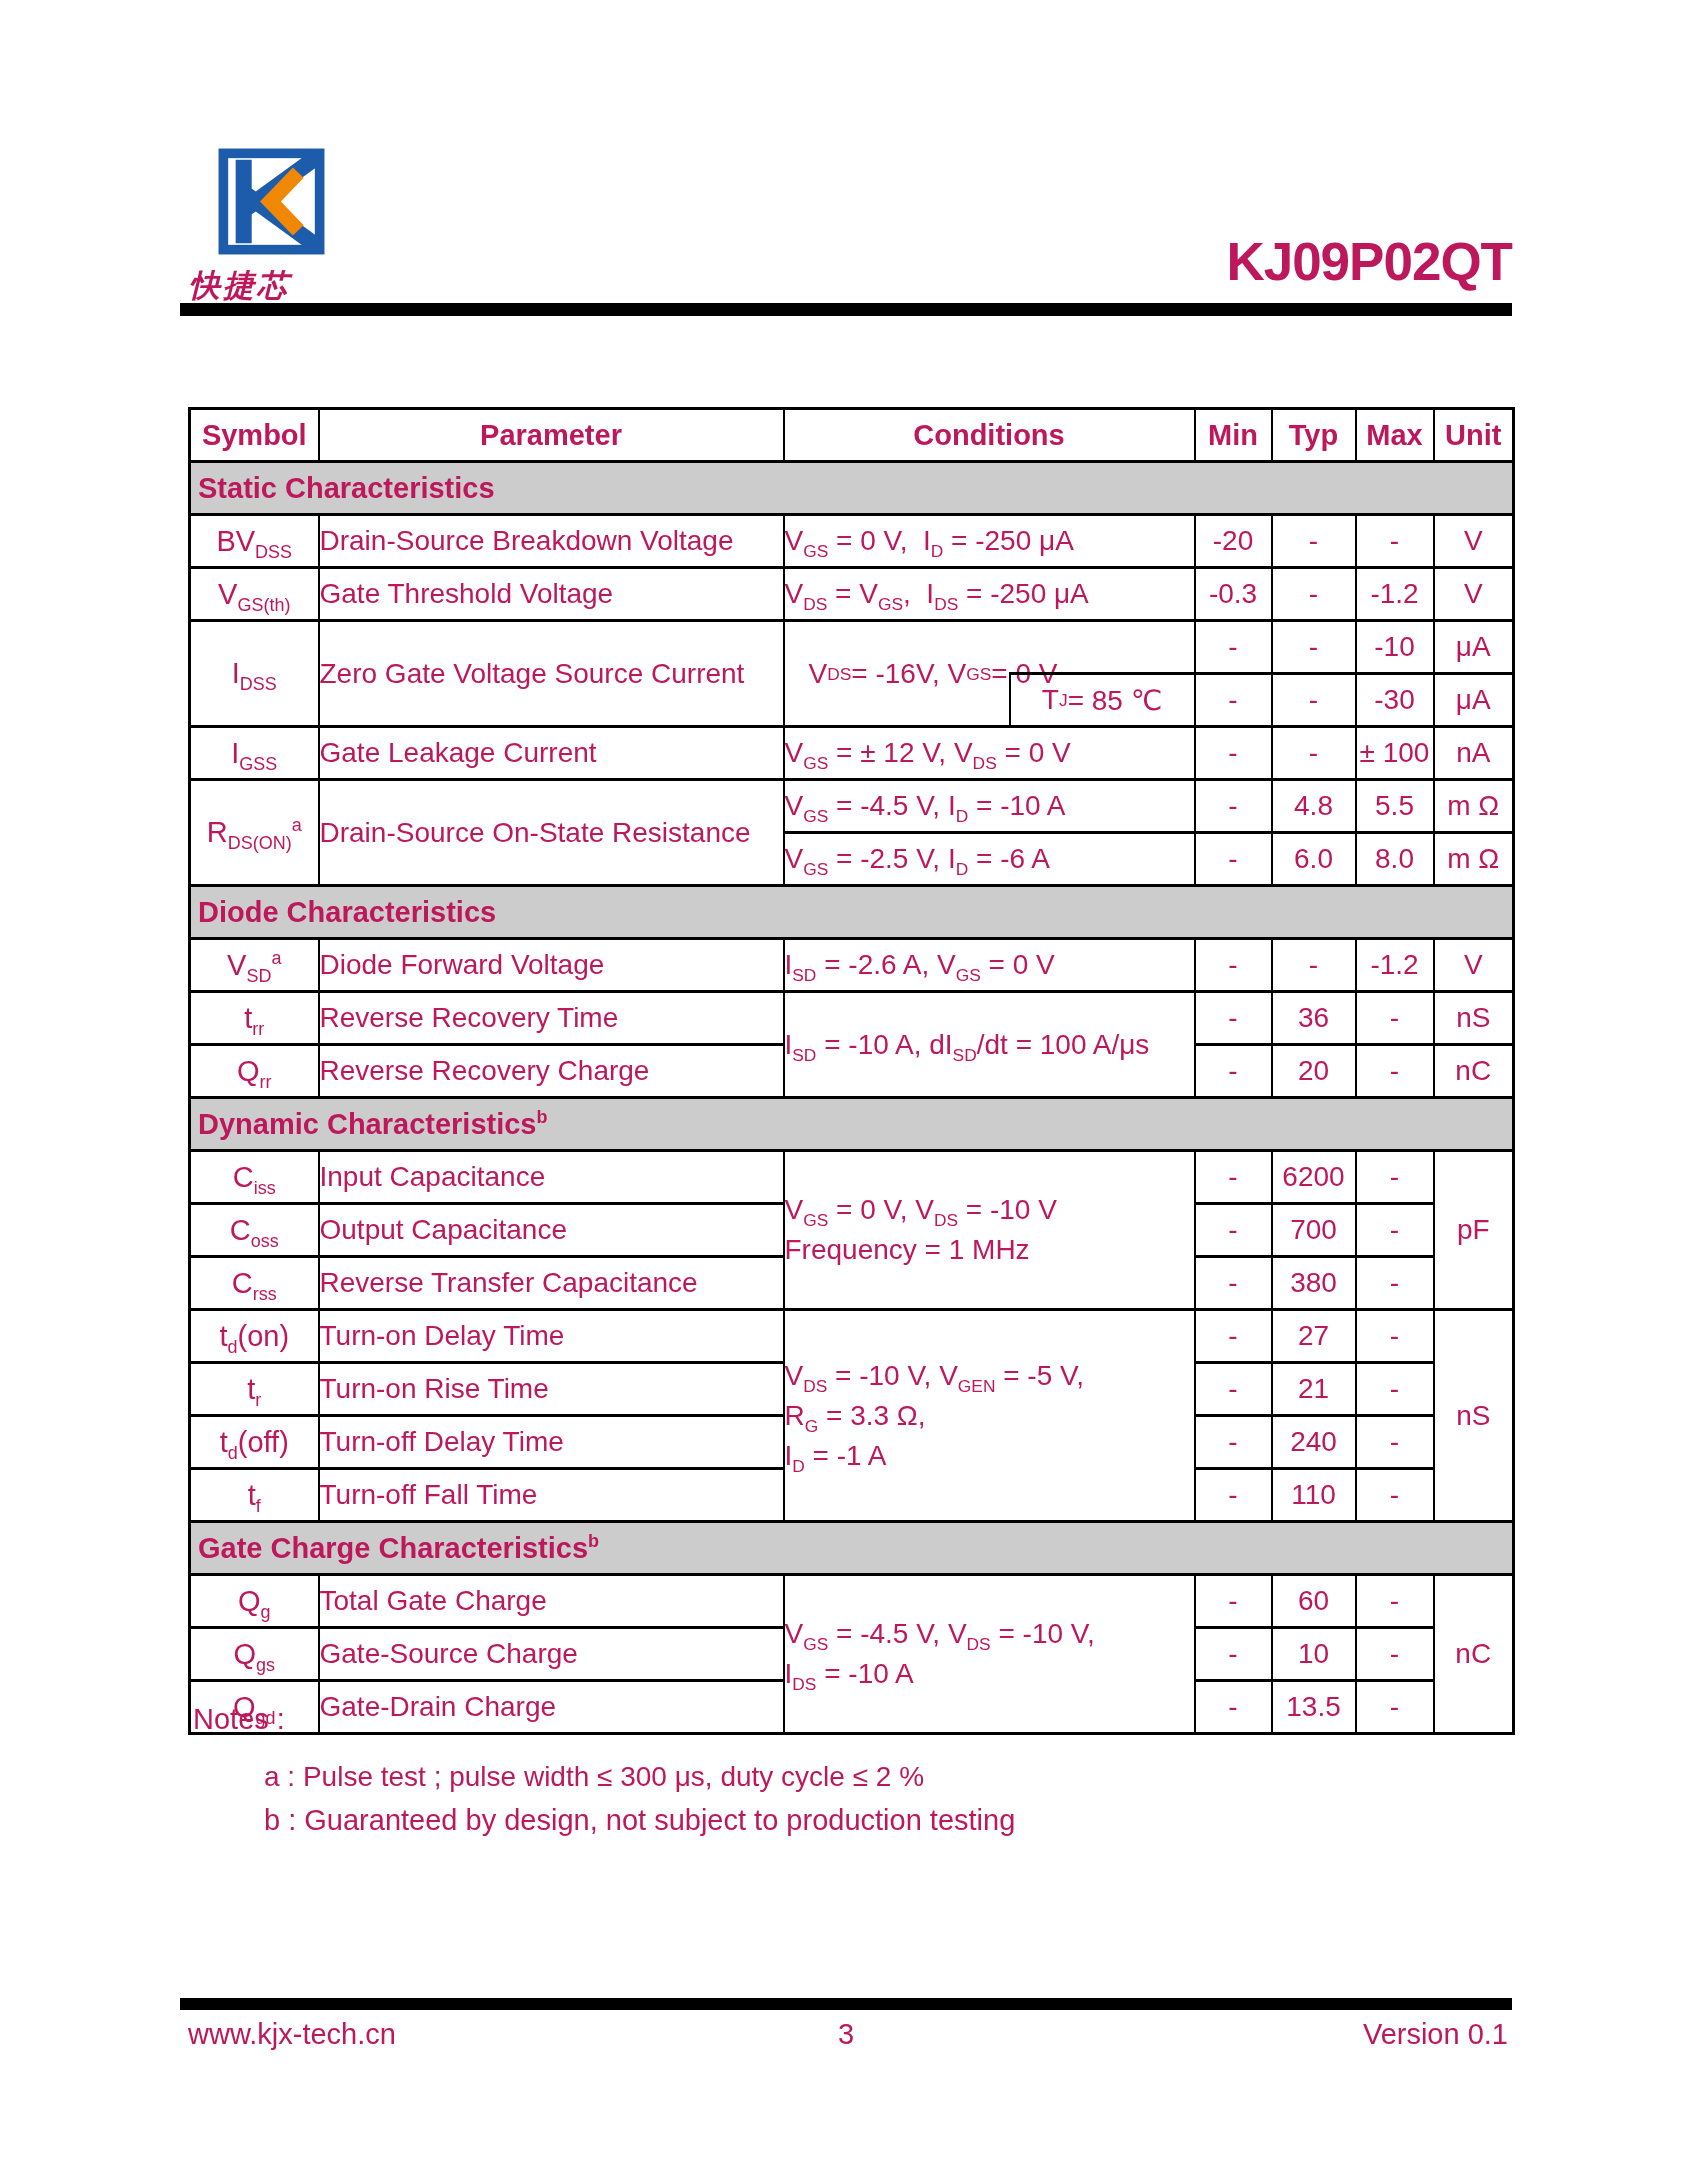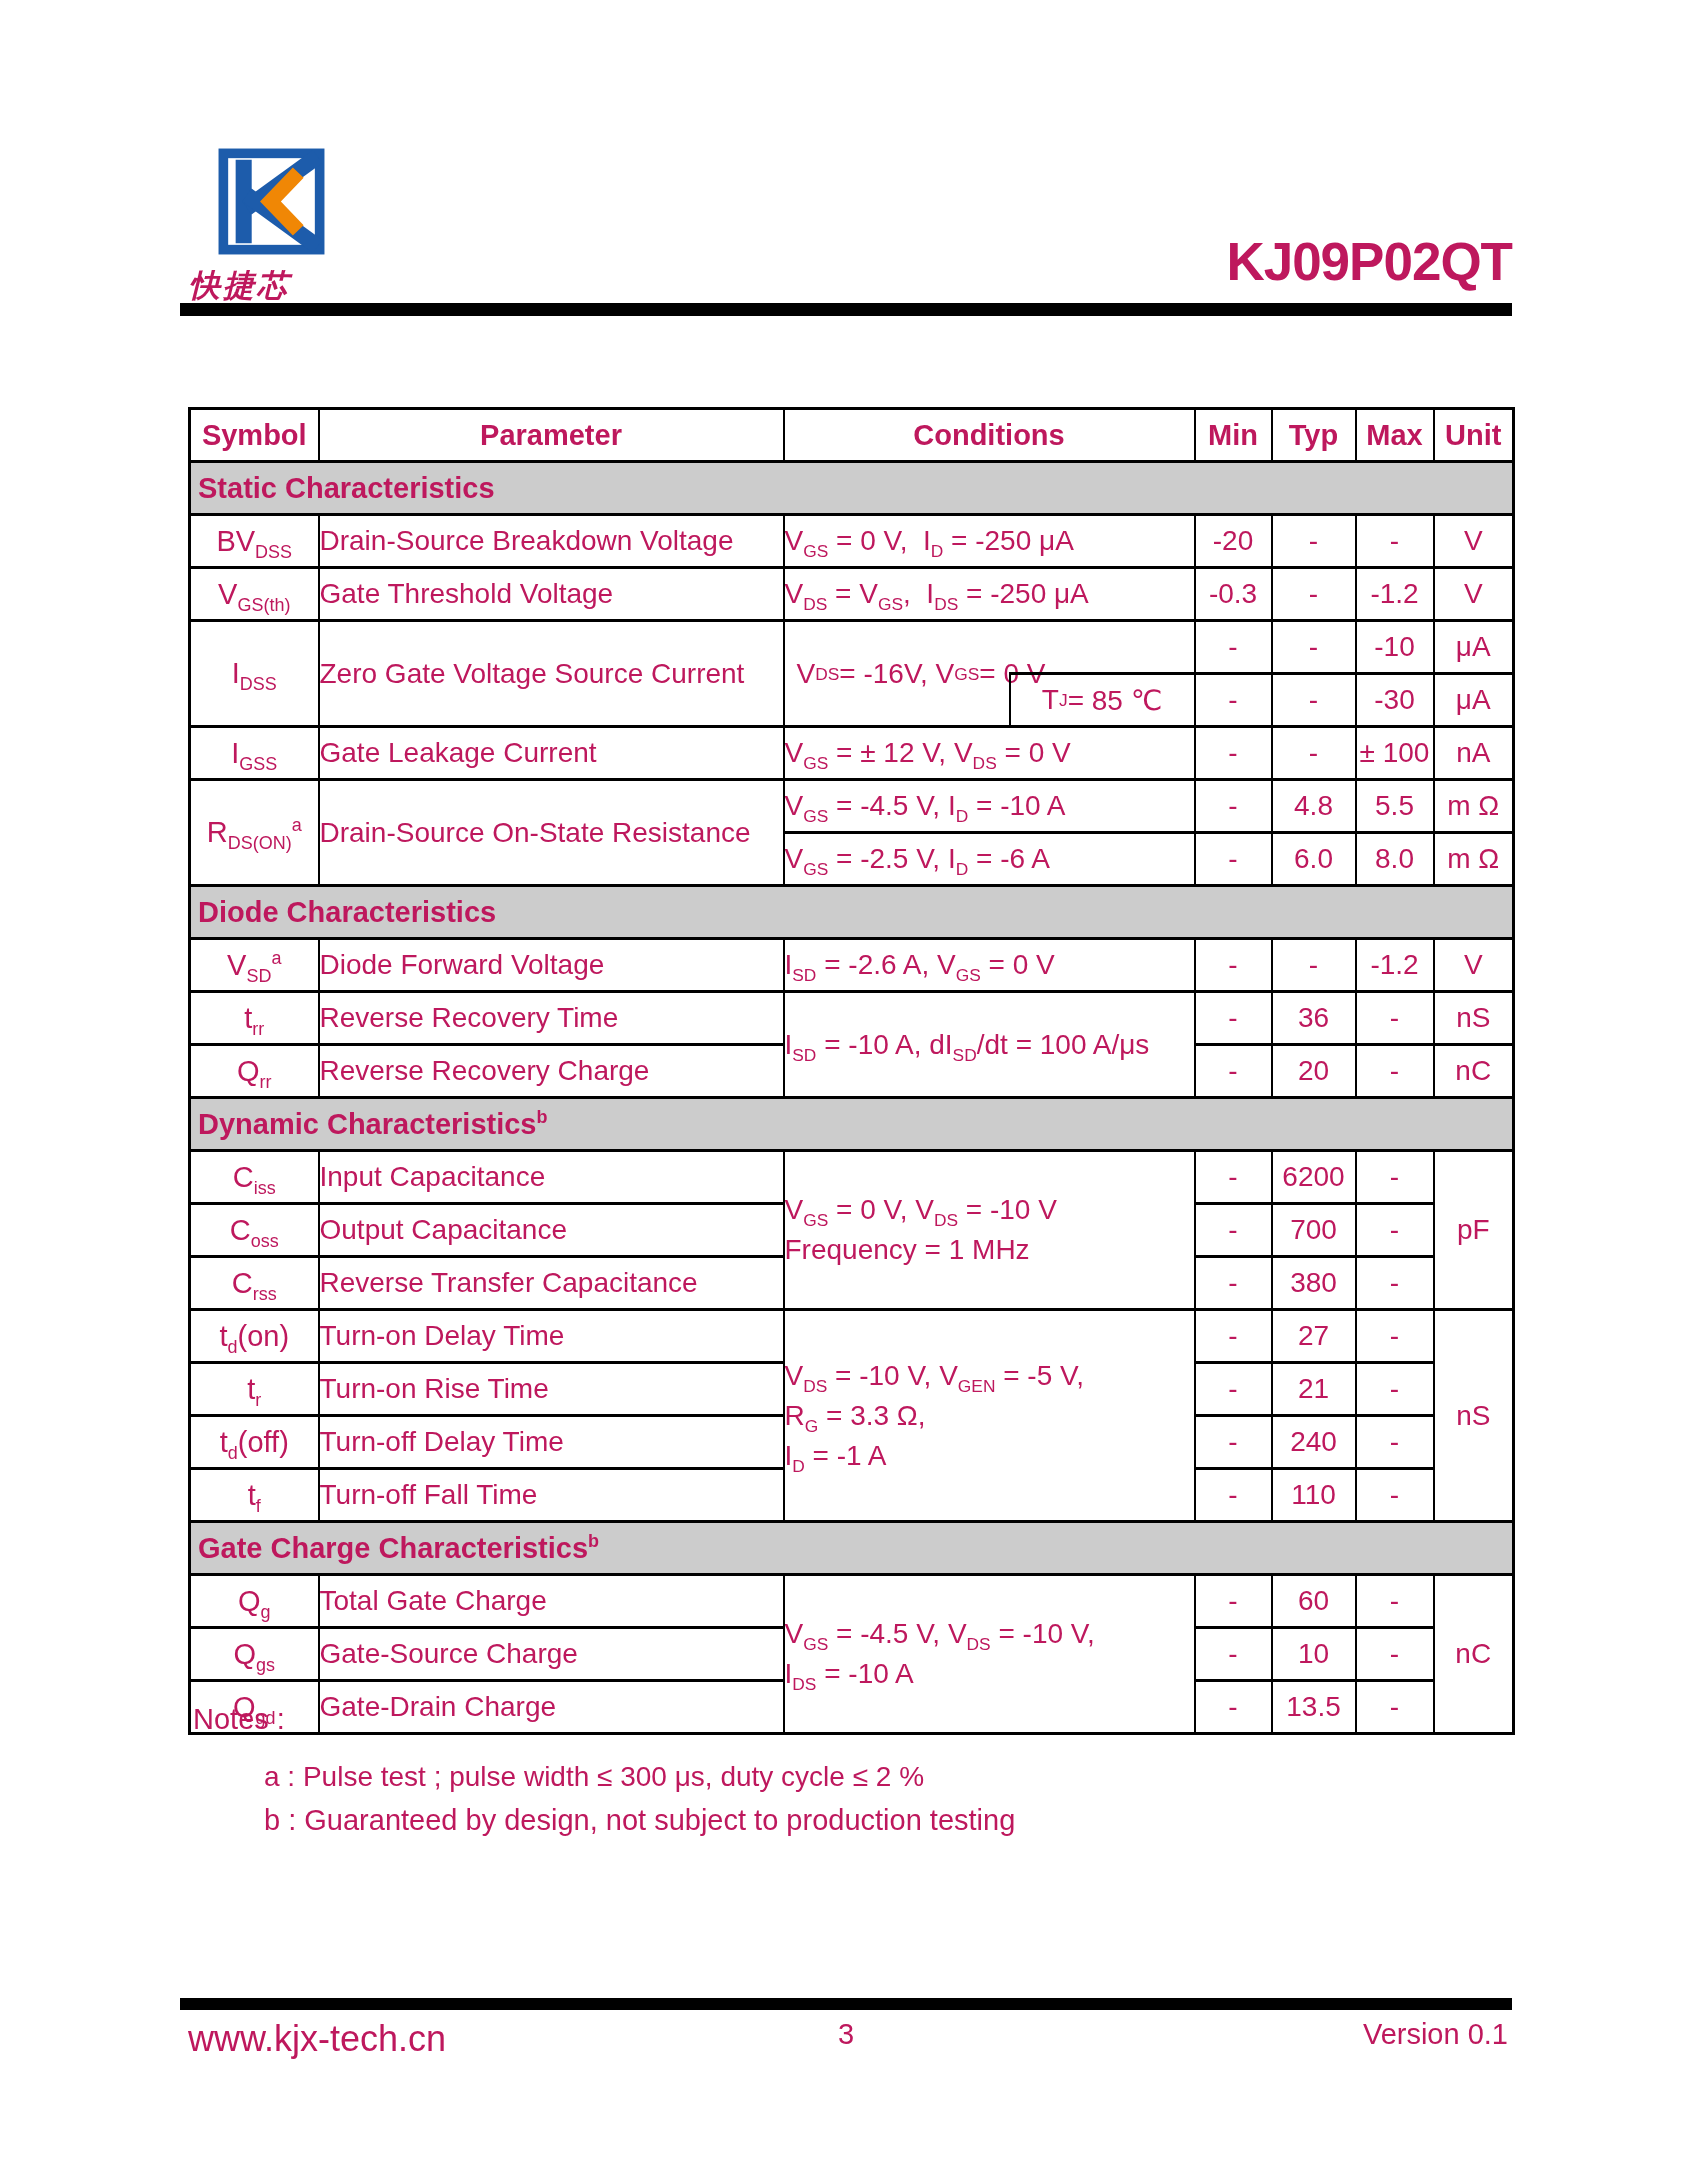--- a/index.html
+++ b/index.html
@@ -40,35 +40,35 @@
   .ec-table { border:3px solid #000; }
   .ec-table tr { height:53px; }
   .ec-table thead th { font-size:29px; font-weight:bold; text-align:center; }
   .section-row td { background:#cccccc; text-align:left; padding-left:7px; font-size:29px; font-weight:bold; }
   .sym  { text-align:center; font-size:29px; }
   .param{ text-align:left; padding-left:28px; }
   .cond { text-align:left; padding-left:12px; }
   .cond-multi { text-align:left; padding-left:12px; line-height:40px; }
   .val, .unit { text-align:center; }
   .cond-rel { position:relative; vertical-align:top; }
-  .cond-rel .cond-line { height:53px; display:flex; align-items:center; padding-left:12px; }
+  .cond-rel .cond-line { height:53px; display:flex; align-items:center; padding-left:24px; }
   .tj-box {
     position:absolute; right:0; bottom:0; box-sizing:border-box;
     width:185px; height:53px; border-left:2px solid #000; border-top:3px solid #000;
     display:flex; align-items:center; justify-content:center;
   }
 
   
   .notes-label { position:absolute; left:193px; top:1703px; font-size:29px; }
   .note-a { position:absolute; left:264px; top:1761px; font-size:28px; white-space:nowrap; }
   .note-b { position:absolute; left:264px; top:1804px; font-size:29px; white-space:nowrap; }
 
   
   .footer-rule { position:absolute; left:180px; top:1998px; width:1332px; height:12px; background:#000; }
-  .footer-site { position:absolute; left:188px; top:2018px; font-size:36px; }
+  .footer-site { position:absolute; left:188px; top:2018px; font-size:29px; }
   .footer-page { position:absolute; left:180px; top:2018px; width:1332px; text-align:center; font-size:29px; }
   .footer-version { position:absolute; right:183px; top:2018px; font-size:29px; }
 </style>
 </head>
 <body>
 
 <div class="page">
 
   <svg class="logo-icon" viewBox="0 0 100 100" aria-hidden="true">
     <rect x="5" y="5" width="90" height="90" fill="#ffffff" stroke="#1d5cab" stroke-width="9"></rect>

